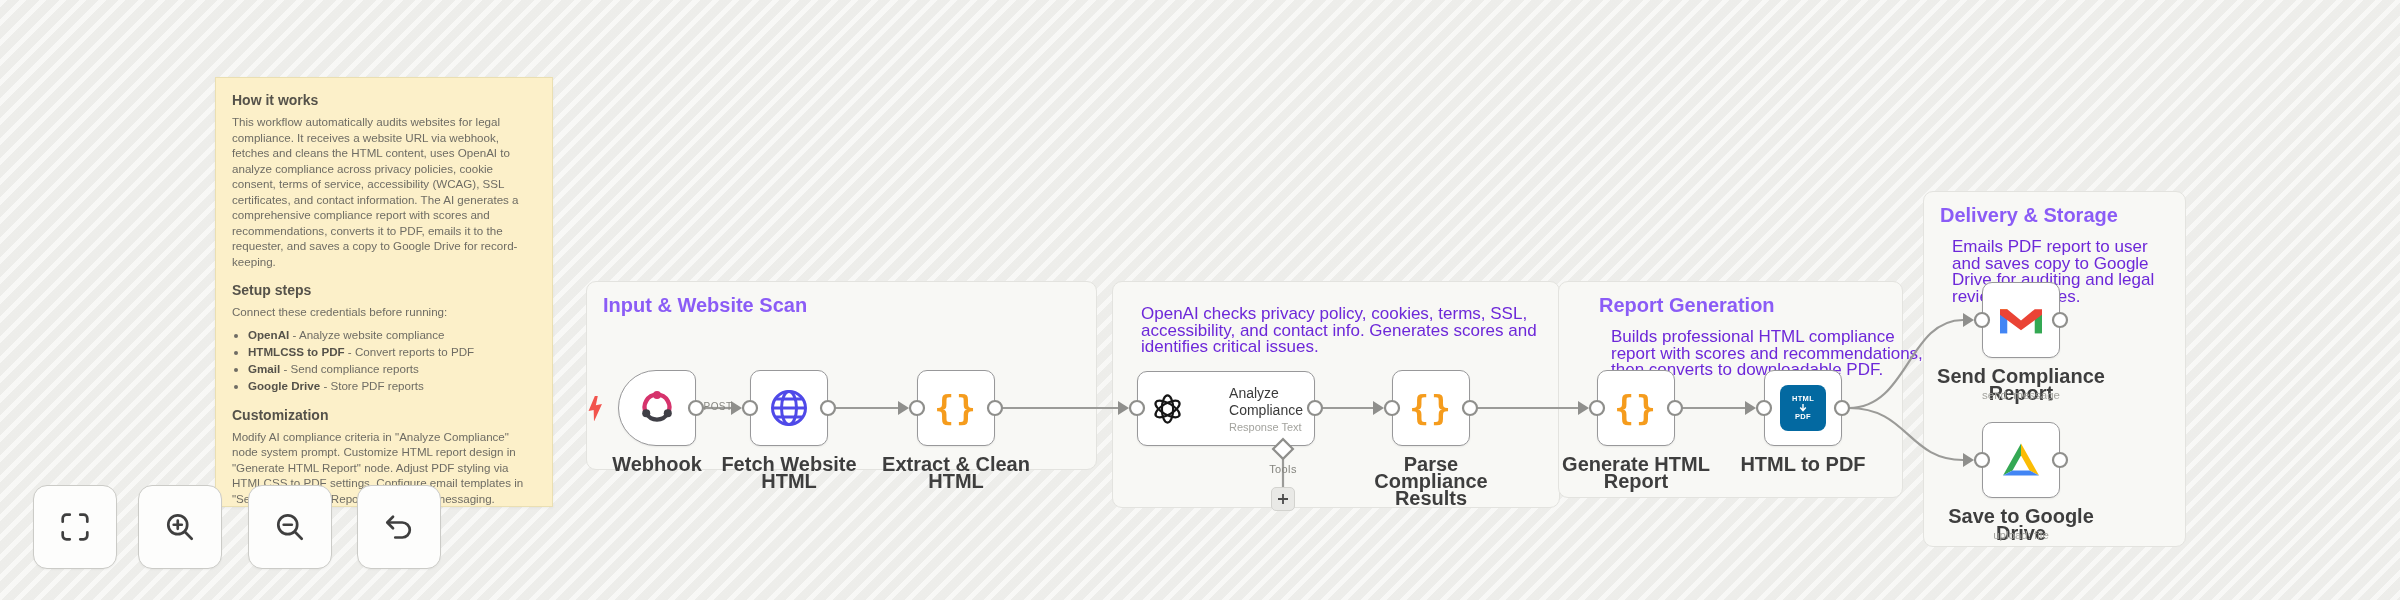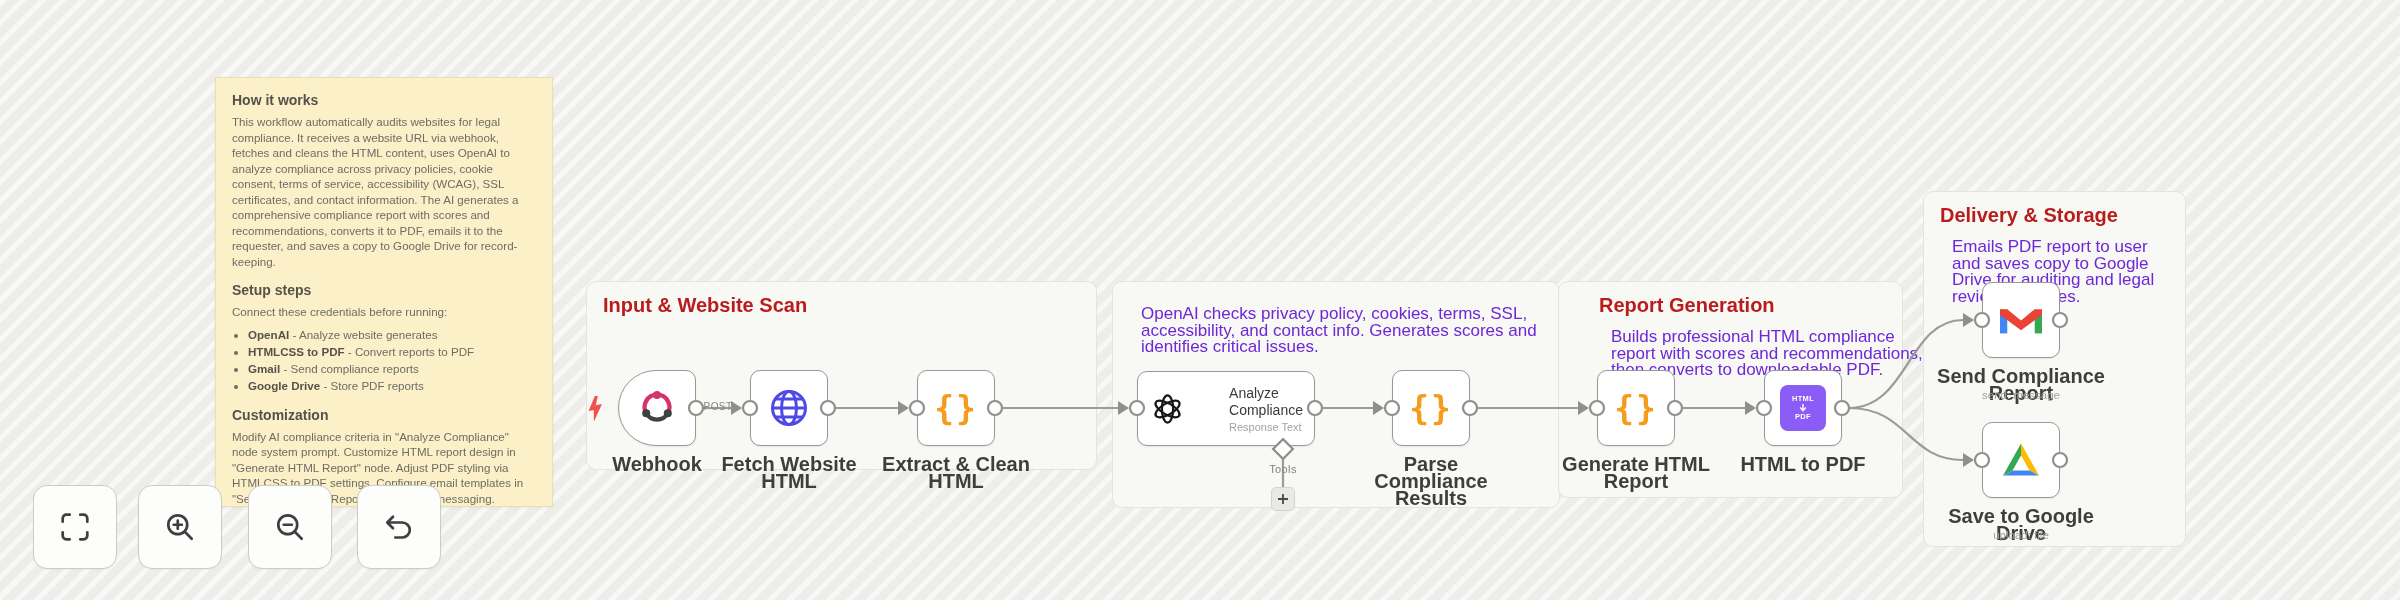--- a/index.html
+++ b/index.html
@@ -24,21 +24,21 @@
   .sticky h3{margin:0 0 6px 0;font-size:14px;color:#55524a;}
   .sticky p{margin:0 0 13px 0;font-size:11.6px;line-height:15.5px;}
   .sticky p.tight{margin-bottom:6px;}
   .sticky ul{margin:0 0 13px 0;padding-left:16px;}
   .sticky li{font-size:11.6px;line-height:17px;color:#6e6c64;}
   .sticky li b{color:#55524a;}
   .card{
     position:absolute;z-index:1;background:#f8f8f5;border:1px solid #e3e3df;
     border-radius:10px;box-sizing:border-box;padding:12px 16px;
   }
-  .card-title{font-size:20px;font-weight:700;color:#b91c1c;margin:0 0 7px 0;}
+  .card-title{font-size:20px;font-weight:700;color:#8b5cf6;margin:0 0 7px 0;}
   .card-desc{font-size:17px;line-height:16.5px;color:#6d28d9;margin:12px;}
   .node{
     position:absolute;z-index:3;background:#ffffff;border:1.7px solid #98989a;
     border-radius:10px;display:flex;align-items:center;justify-content:center;
     box-shadow:0 1px 2px rgba(0,0,0,.07);box-sizing:border-box;
   }
   .node.trigger{border-radius:38px 10px 10px 38px;}
   .nlabel{
     position:absolute;z-index:4;font-size:20px;font-weight:700;color:#3e3e3e;
     text-align:center;line-height:17px;
@@ -46,21 +46,21 @@
   .nsub{
     position:absolute;z-index:4;font-size:11.5px;color:#a3a39e;text-align:center;
   }
   .code-glyph{font-size:33px;font-weight:600;color:#f59c1d;letter-spacing:2px;
     font-family:"DejaVu Sans Mono","Liberation Mono",monospace;}
   .ai-node{justify-content:flex-start;padding-left:13px;}
   .ai-text{margin-left:10px;width:108px;}
   .ai-title{font-size:14px;line-height:17px;color:#3a3a3a;font-weight:500;}
   .ai-sub{font-size:11px;color:#a3a39e;margin-top:2px;}
   .pdf-chip{
-    width:46px;height:46px;background:#8b5cf6;border-radius:8px;
+    width:46px;height:46px;background:#0369a1;border-radius:8px;
     display:flex;flex-direction:column;align-items:center;justify-content:center;
     color:#fff;gap:1px;
   }
   .pdf-chip .t{font-size:7.5px;font-weight:700;letter-spacing:.3px;line-height:8px;}
   .wire-label{
     position:absolute;z-index:6;font-size:10px;color:#85857f;text-align:center;
     letter-spacing:.4px;
   }
   .plus-btn{
     position:absolute;z-index:6;width:24px;height:24px;background:#e9e9e6;
@@ -78,21 +78,21 @@
 <body>
 
 <div class="canvas-stripes"></div>
 
 <div class="sticky">
   <h3>How it works</h3>
   <p>This workflow automatically audits websites for legal compliance. It receives a website URL via webhook, fetches and cleans the HTML content, uses OpenAI to analyze compliance across privacy policies, cookie consent, terms of service, accessibility (WCAG), SSL certificates, and contact information. The AI generates a comprehensive compliance report with scores and recommendations, converts it to PDF, emails it to the requester, and saves a copy to Google Drive for record-keeping.</p>
   <h3>Setup steps</h3>
   <p class="tight">Connect these credentials before running:</p>
   <ul>
-    <li><b>OpenAI</b><span> - Analyze website generates</span></li>
+    <li><b>OpenAI</b><span> - Analyze website compliance</span></li>
     <li><b>HTMLCSS to PDF</b><span> - Convert reports to PDF</span></li>
     <li><b>Gmail</b><span> - Send compliance reports</span></li>
     <li><b>Google Drive</b><span> - Store PDF reports</span></li>
   </ul>
   <h3>Customization</h3>
   <p>Modify AI compliance criteria in "Analyze Compliance" node system prompt. Customize HTML report design in "Generate HTML Report" node. Adjust PDF styling via HTMLCSS to PDF settings. Configure email templates in "Send Compliance Report" for branded messaging.</p>
 </div>
 
 <div class="card" style="left:586px;top:281px;width:511px;height:189px;">
   <div class="card-title">Input &amp; Website Scan</div>

